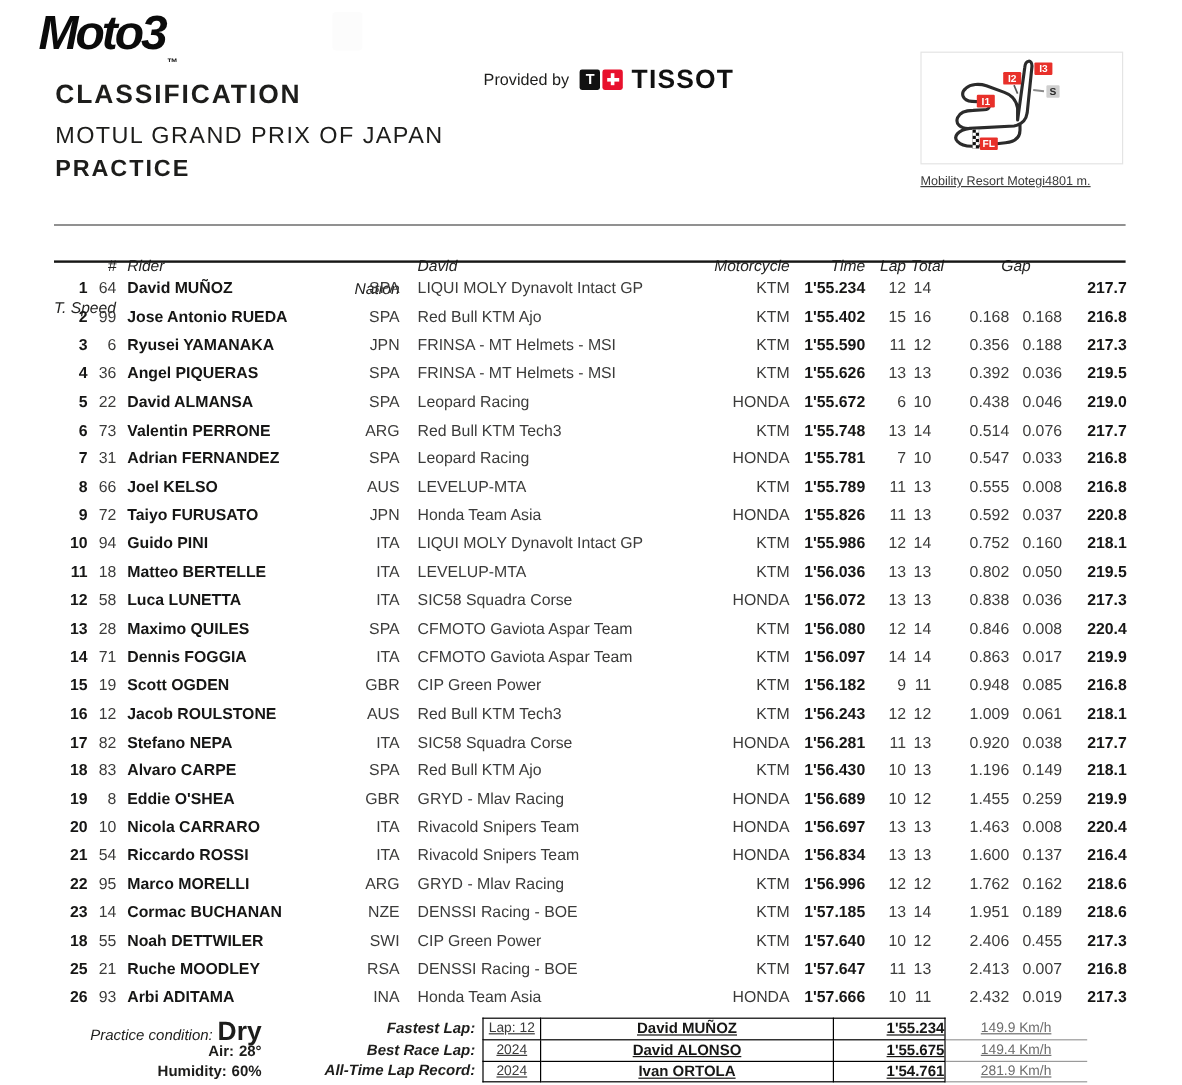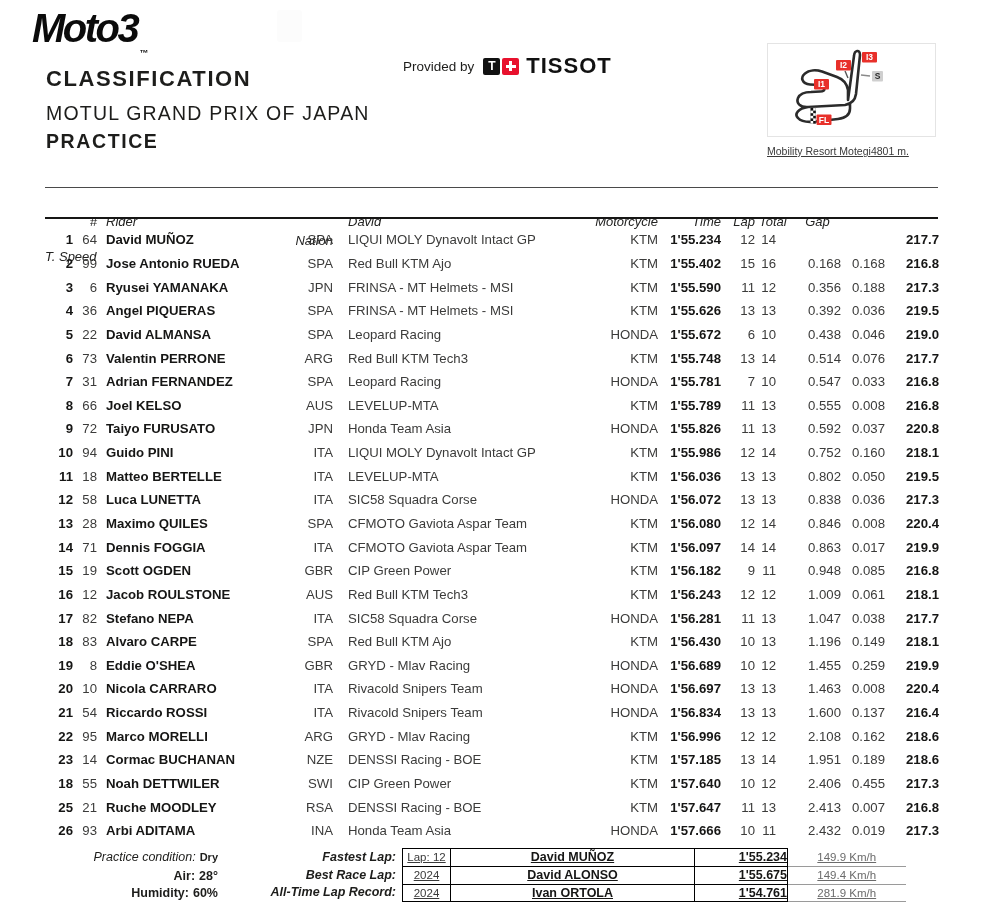--- a/index.html
+++ b/index.html
@@ -40,32 +40,32 @@
   .rule-thick { left:45px; top:217px; width:893px; height:2px; background:#161615; }
 
   .grid { display:grid; grid-template-columns:28px 24px 206px 30px 235px 90px 63px 34px 21px 65px 44px 54px; align-items:center; }
   .head-row { left:45px; top:194px; width:894px; height:22px; font-size:13px; font-style:italic; color:#232322; }
   .head-row > div { white-space:nowrap; }
   .c-r { text-align:right; }
   .c-rider { padding-left:9px; }
   .c-team  { padding-left:15px; }
   .h-nation { position:relative; height:16px;margin-top:39px; }
   .h-nation span { position:absolute; right:0; top:0; white-space:nowrap; }
-  .h-gap { grid-column:10 / span 2; text-align:center; padding-right:26px; }
+  .h-gap { grid-column:10 / span 2; text-align:right; padding-right:26px; }
 
   .rows { left:45px; top:228px; width:894px; }
   .row { height:23.65px; font-size:13.2px; color:#3b3b3a; }
   .row .b { font-weight:700; color:#161615; }
   .row > div { white-space:nowrap; overflow:visible; }
 
   
   .conditions { left:46px; top:847px; width:172px; text-align:right; }
   .cond-main { height:22px; }
   .cond-main .lbl { font-size:12.5px; font-weight:400; font-style:italic; }
-  .cond-main .val { font-size:11px; font-weight:700; margin-left:4px;text-align:right; }
+  .cond-main .val { font-size:22px; font-weight:700; margin-left:4px;text-align:right; }
   .cond-line { height:16.5px; font-size:12.5px; font-weight:700; }
   .cond-line .val { margin-left:4px; }
 
   .rec-labels { left:246px; top:848px; width:150px; text-align:right; }
   .rec-label { height:17.8px; font-size:12.5px; font-weight:700; font-style:italic;
     display:flex; align-items:center; justify-content:flex-end; white-space:nowrap; }
 
   table.rec { left:402px; top:848px; position:absolute; border-collapse:collapse; table-layout:fixed; }
   table.rec td { height:17.8px; padding:0; vertical-align:middle; text-decoration:underline; }
   td.r1 { width:48px;  border:1.6px solid #000; text-align:center; font-size:11.5px; color:#3a3a3a; }
@@ -400,21 +400,21 @@
   <div class="row grid">
     <div class="c-r b">17</div>
     <div class="c-r">82</div>
     <div class="c-rider b">Stefano NEPA</div>
     <div class="c-r">ITA</div>
     <div class="c-team">SIC58 Squadra Corse</div>
     <div class="c-r">HONDA</div>
     <div class="c-r b">1'56.281</div>
     <div class="c-r">11</div>
     <div class="c-r">13</div>
-    <div class="c-r">1.047</div>
+    <div class="c-r">0.920</div>
     <div class="c-r">0.038</div>
     <div class="c-r b">217.7</div>
   </div>
 
   <div class="row grid">
     <div class="c-r b">18</div>
     <div class="c-r">83</div>
     <div class="c-rider b">Alvaro CARPE</div>
     <div class="c-r">SPA</div>
     <div class="c-team">Red Bull KTM Ajo</div>
@@ -475,21 +475,21 @@
   <div class="row grid">
     <div class="c-r b">22</div>
     <div class="c-r">95</div>
     <div class="c-rider b">Marco MORELLI</div>
     <div class="c-r">ARG</div>
     <div class="c-team">GRYD - Mlav Racing</div>
     <div class="c-r">KTM</div>
     <div class="c-r b">1'56.996</div>
     <div class="c-r">12</div>
     <div class="c-r">12</div>
-    <div class="c-r">2.108</div>
+    <div class="c-r">1.762</div>
     <div class="c-r">0.162</div>
     <div class="c-r b">218.6</div>
   </div>
 
   <div class="row grid">
     <div class="c-r b">23</div>
     <div class="c-r">14</div>
     <div class="c-rider b">Cormac BUCHANAN</div>
     <div class="c-r">NZE</div>
     <div class="c-team">DENSSI Racing - BOE</div>

